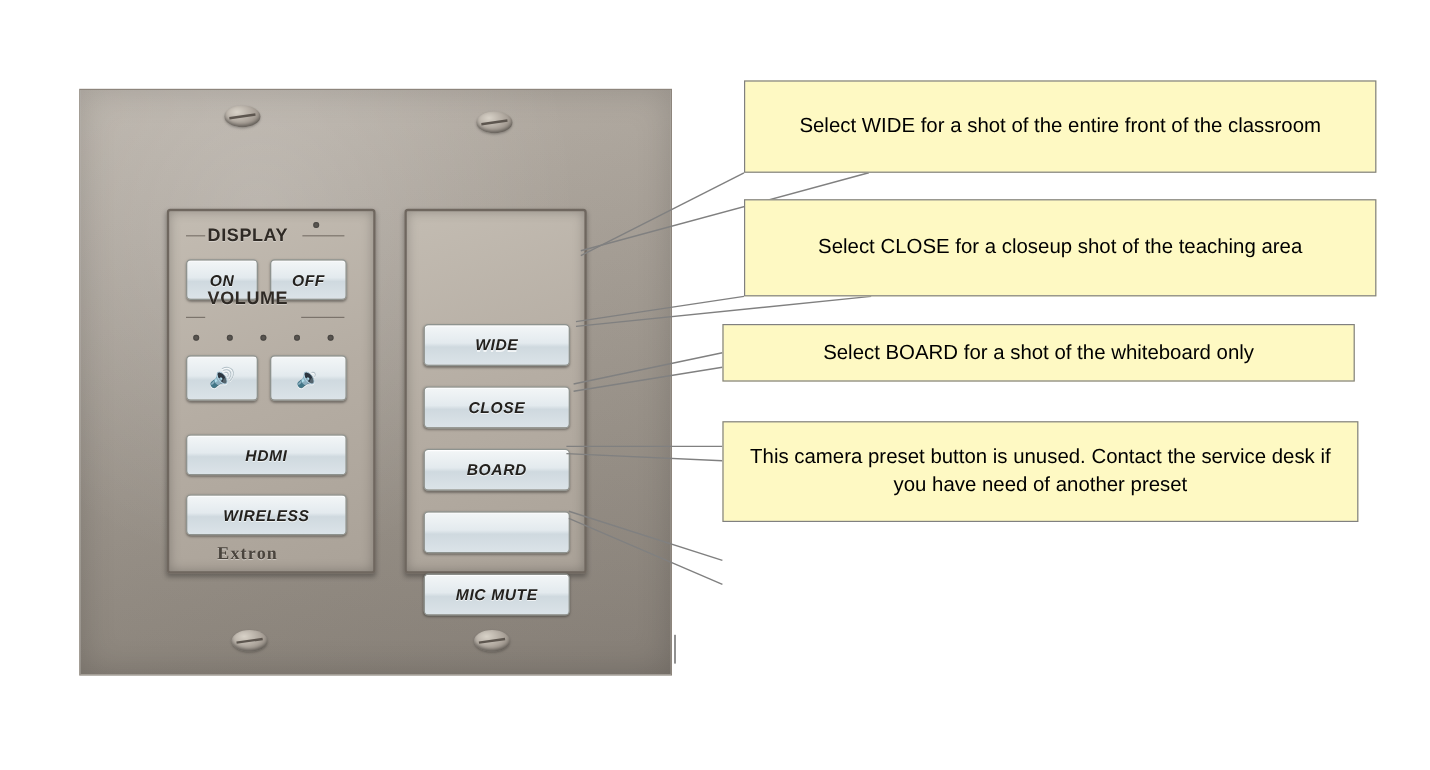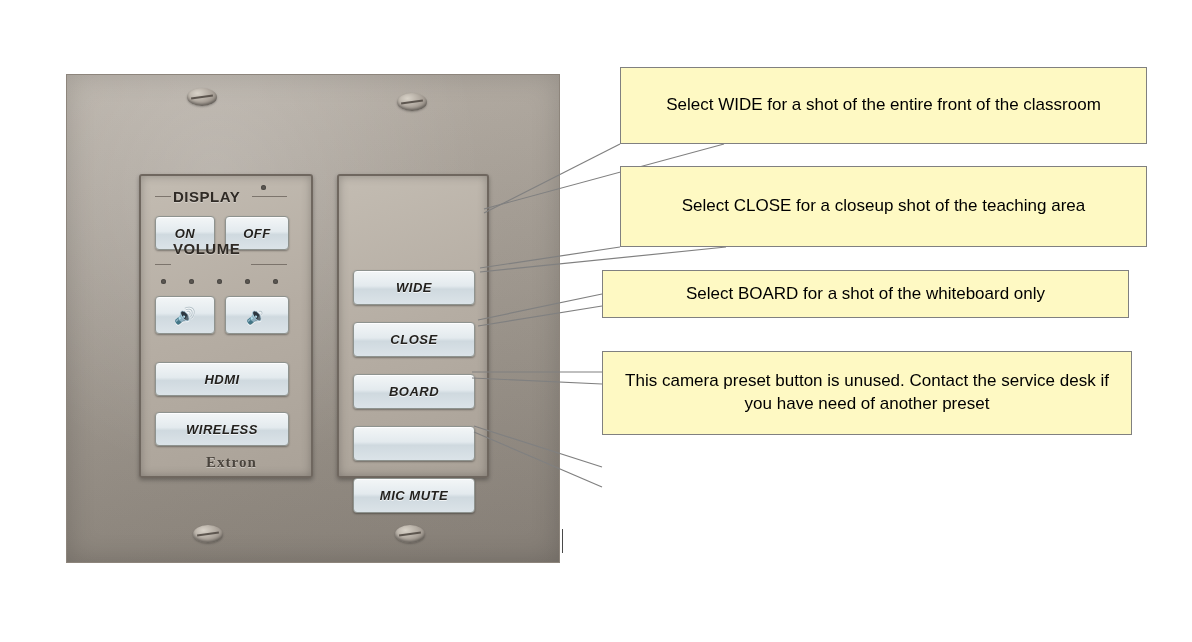--- a/index.html
+++ b/index.html
@@ -136,21 +136,20 @@
   .brand {
     position: absolute;
     left: 40px;
     top: 278px;
     font-family: "Liberation Serif", serif;
     font-size: 15px;
     font-weight: bold;
     color: #4a443d;
     letter-spacing: 1px;
     text-shadow: 0 1px 0 rgba(255,255,255,0.4);
-    margin-left: 25px;
   }
 
   .cursor-mark {
     position: absolute;
     left: 562px;
     top: 529px;
     width: 1px;
     height: 24px;
     background: #4a4a4a;
   }

